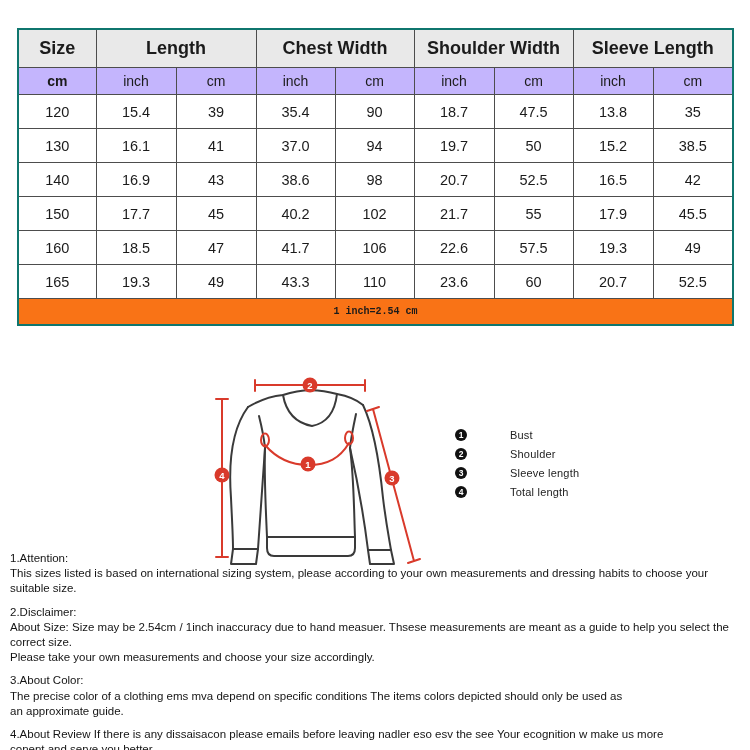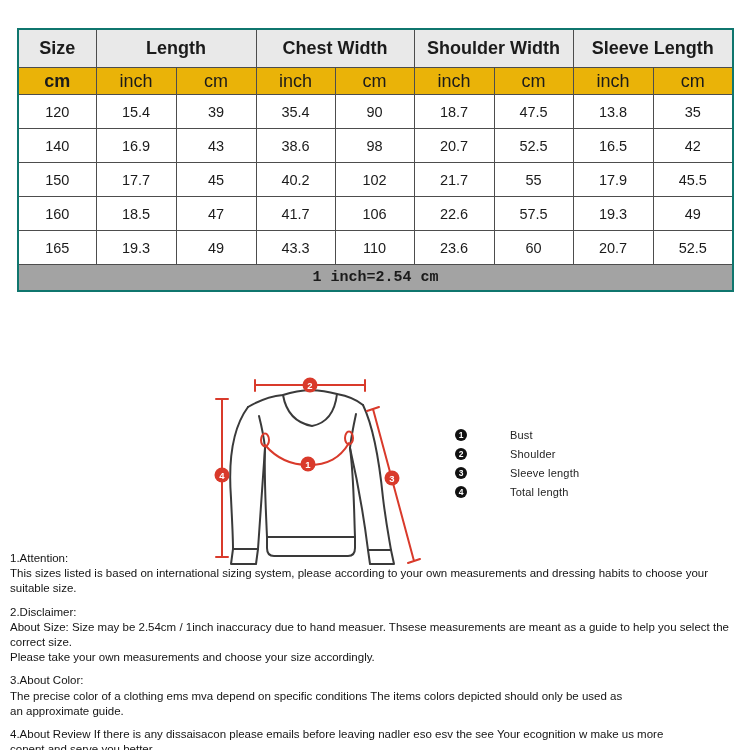--- a/index.html
+++ b/index.html
@@ -12,25 +12,25 @@
   table.size-chart{
     position:absolute;left:17px;top:28px;width:715px;
     border-collapse:collapse;table-layout:fixed;color:#1b1b1b;
     border:2px solid #0f766e;
   }
   .size-chart th,.size-chart td{
     border:1px solid #4d4d4d;text-align:center;vertical-align:middle;padding:0;
     overflow:hidden;white-space:nowrap;
   }
   .size-chart thead th.group{height:37px;font-size:18px;font-weight:bold;background:#e9e9e9;}
-  .size-chart thead tr.units th{height:26px;font-size:18px;font-weight:normal;background:#eab308;}
+  .size-chart thead tr.units th{height:26px;font-size:14px;font-weight:normal;background:#c4b5fd;}
   .size-chart thead tr.units th:first-child{font-weight:bold;}
   .size-chart tbody td{height:33px;font-size:14.5px;background:#ffffff;margin-top:8px;}
   .size-chart tr.note td{
-    font-family:"Liberation Mono",monospace;font-weight:bold;font-size:15px;background:#a3a3a3;
+    font-family:"Liberation Mono",monospace;font-weight:bold;font-size:10px;background:#f97316;
   }
   .size-chart tr.note1 td{height:25px;}
   .size-chart tr.note2 td{height:27px;}
   
   .diagram-svg{position:absolute;left:128px;top:368px;width:340px;height:220px;}
   .sweater{fill:none;stroke:#3a3a3a;stroke-width:2;stroke-linecap:round;stroke-linejoin:round;}
   .redline{fill:none;stroke:#d93a2b;stroke-width:2;stroke-linecap:round;}
   .redcirc{fill:#d93a2b;stroke:none;}
   .circ-num{fill:#ffffff;font-family:"Liberation Sans",sans-serif;font-size:9.5px;font-weight:bold;}
   .legend{position:absolute;left:455px;top:429px;}
@@ -89,20 +89,31 @@
         <td>15.4</td>
         <td>39</td>
         <td>35.4</td>
         <td>90</td>
         <td>18.7</td>
         <td>47.5</td>
         <td>13.8</td>
         <td>35</td>
       </tr>
       <tr>
+        <td>130</td>
+        <td>16.1</td>
+        <td>41</td>
+        <td>37.0</td>
+        <td>94</td>
+        <td>19.7</td>
+        <td>50</td>
+        <td>15.2</td>
+        <td>38.5</td>
+      </tr>
+      <tr>
         <td>140</td>
         <td>16.9</td>
         <td>43</td>
         <td>38.6</td>
         <td>98</td>
         <td>20.7</td>
         <td>52.5</td>
         <td>16.5</td>
         <td>42</td>
       </tr>

